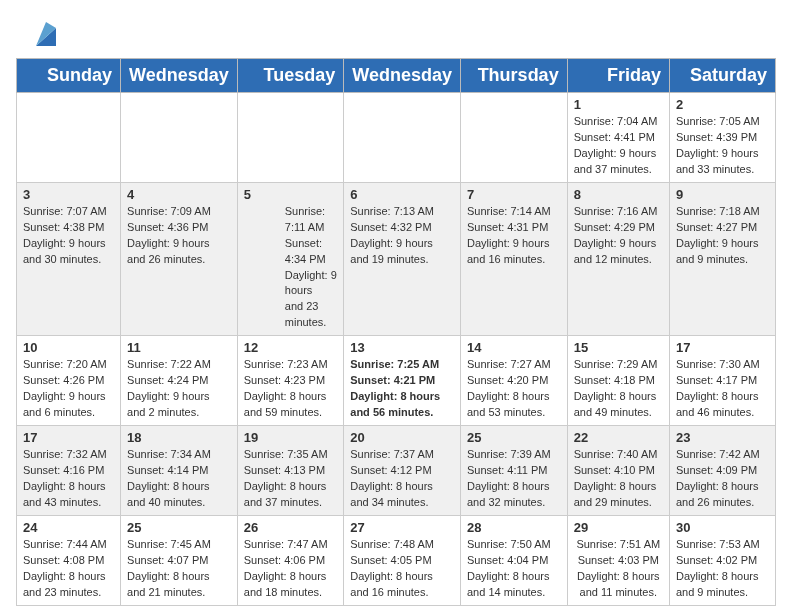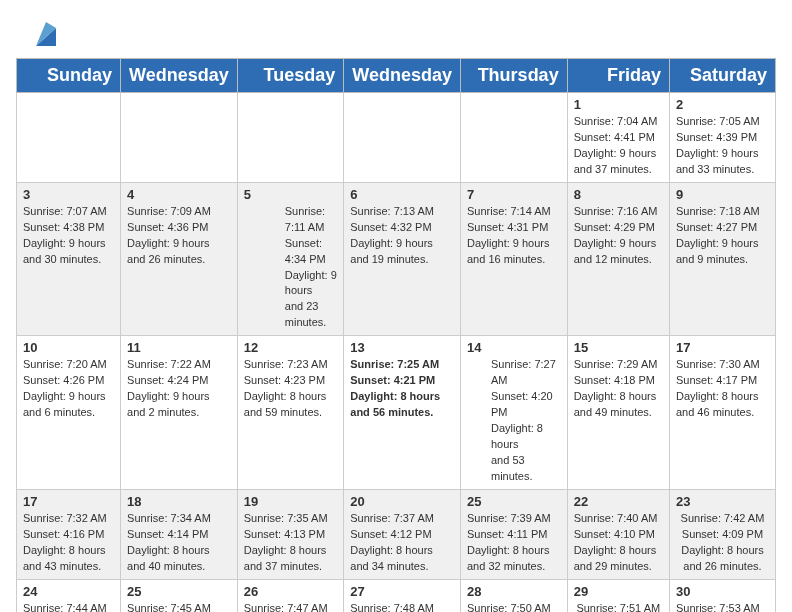--- a/index.html
+++ b/index.html
@@ -154,21 +154,21 @@
             </td>
             <td>
               <span class="day-num">13</span>
               <div class="day-info" style="white-space: pre-line; font-weight: bold;">Sunrise: 7:25 AM
 Sunset: 4:21 PM
 Daylight: 8 hours
 and 56 minutes.</div>
             </td>
             <td>
               <span class="day-num">14</span>
-              <div class="day-info" style="white-space: pre-line; margin-left: 24px;">Sunrise: 7:27 AM
+              <div class="day-info" style="white-space: pre-line;">Sunrise: 7:27 AM
 Sunset: 4:20 PM
 Daylight: 8 hours
 and 53 minutes.</div>
             </td>
             <td>
               <span class="day-num">15</span>
               <div class="day-info" style="white-space: pre-line;">Sunrise: 7:29 AM
 Sunset: 4:18 PM
 Daylight: 8 hours
 and 49 minutes.</div>
@@ -219,21 +219,21 @@
             </td>
             <td class="gray-bg">
               <span class="day-num">22</span>
               <div class="day-info" style="white-space: pre-line;">Sunrise: 7:40 AM
 Sunset: 4:10 PM
 Daylight: 8 hours
 and 29 minutes.</div>
             </td>
             <td class="gray-bg">
               <span class="day-num">23</span>
-              <div class="day-info" style="white-space: pre-line; text-align: center;">Sunrise: 7:42 AM
+              <div class="day-info" style="white-space: pre-line;">Sunrise: 7:42 AM
 Sunset: 4:09 PM
 Daylight: 8 hours
 and 26 minutes.</div>
             </td>
           </tr>
           <tr class="week-row">
             <td>
               <span class="day-num">24</span>
               <div class="day-info" style="white-space: pre-line;">Sunrise: 7:44 AM
 Sunset: 4:08 PM

